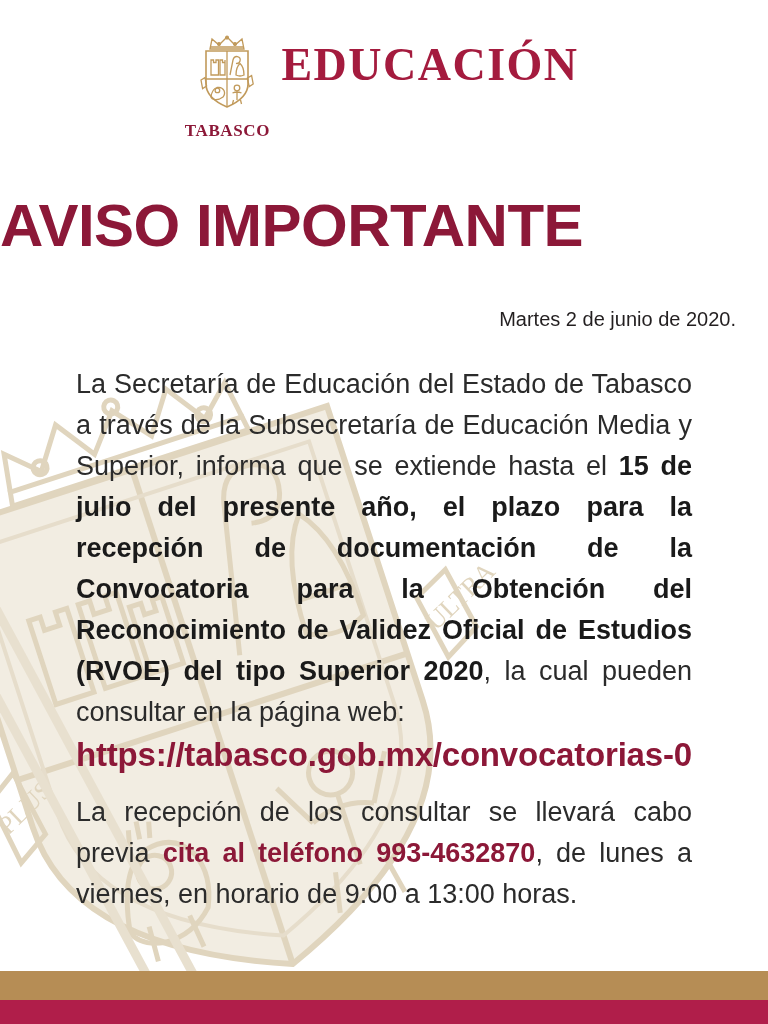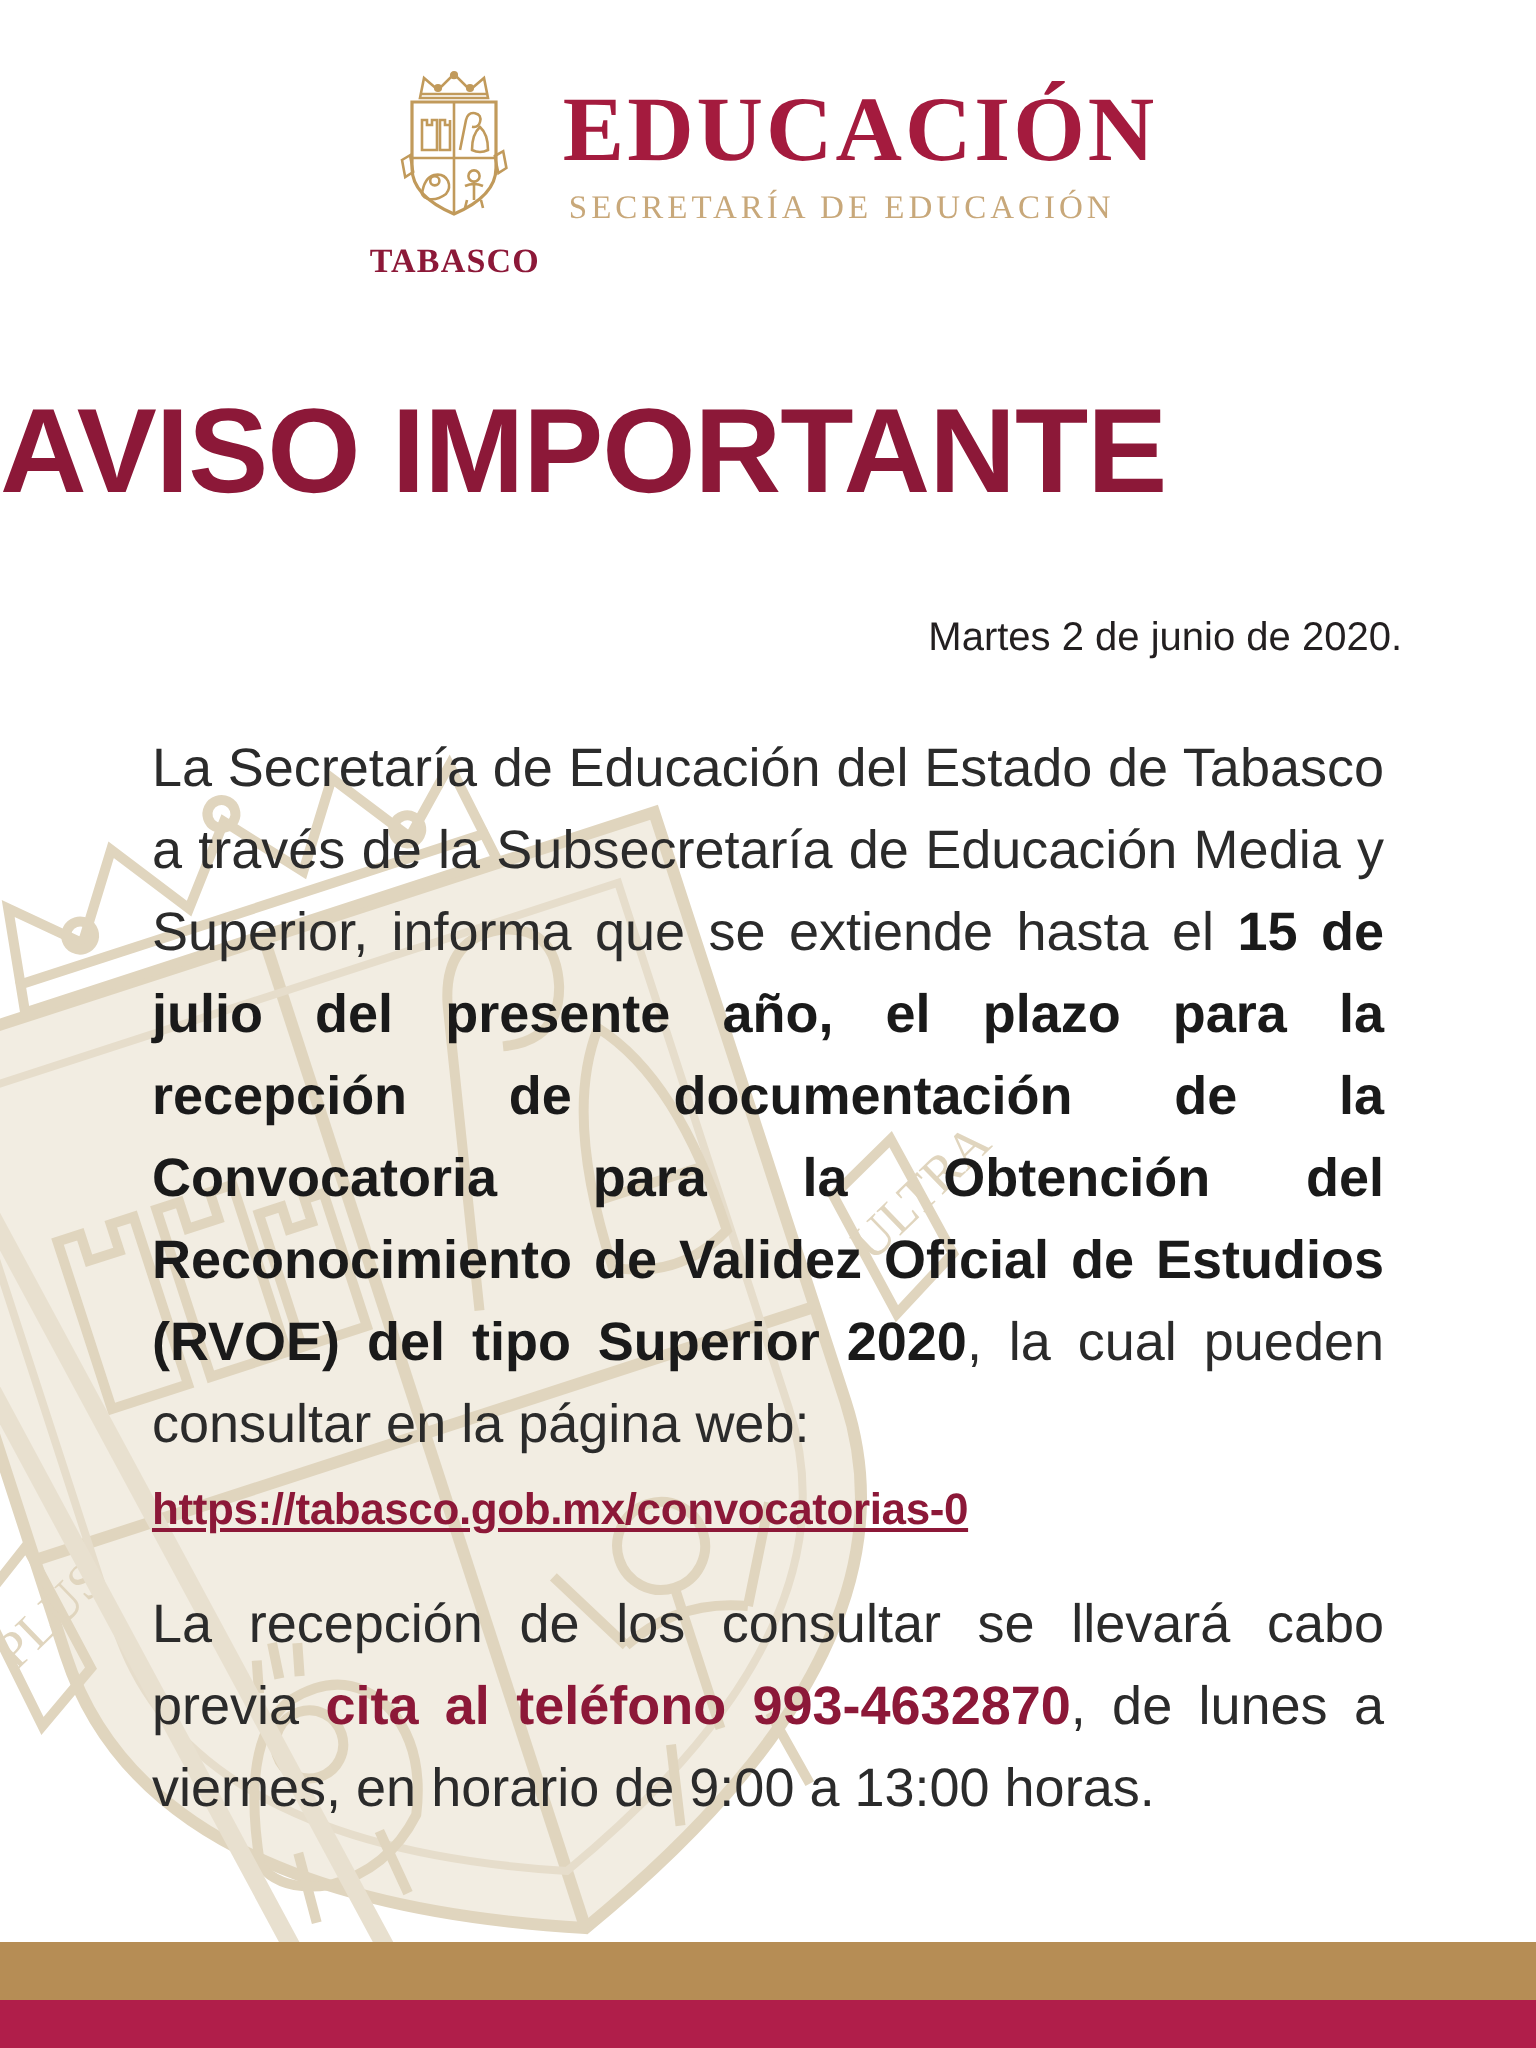--- a/index.html
+++ b/index.html
@@ -94,21 +94,21 @@
   }
 
   
   #date-line {
     position: relative;
     z-index: 3;
     text-align: right;
     font-size: 20px;
     color: #231f20;
     margin-top: 48px;
-    padding-right: 67px;
+    padding-right: 32px;
   }
 
   
   #body {
     position: relative;
     z-index: 3;
     margin-top: 33px;
     padding: 0 76px;
   }
   .para {
@@ -117,28 +117,27 @@
     color: #2b2b2b;
     text-align: justify;
     text-justify: inter-word;
   }
   .para.p1 { text-align: justify; }
   .para b { font-weight: bold; color: #1a1a1a; }
 
   #url-line {
     position: relative;
     z-index: 3;
-    font-size: 22px;
+    font-size: 33px;
     line-height: 41px;
     font-weight: bold;
     color: #8C1838;
     padding: 0 76px;
     margin-top: 1px;
     letter-spacing: -0.2px;
-    text-decoration: underline;
   }
 
   #body2 {
     position: relative;
     z-index: 3;
     margin-top: 17px;
     padding: 0 76px;
   }
   .accent { color: #8C1838; font-weight: bold; }
 
@@ -242,21 +241,20 @@
 
             <path d="M5 46 L9 43.6 L10.6 52 L6.6 54.6 Z"></path>
             <path d="M51.4 44 L55.6 41.6 L57.2 50 L53.2 52.6 Z"></path>
           </g>
         </svg>
         <div id="crest-caption">TABASCO</div>
       </div>
 
       <div id="wordmark">
         <div id="wordmark-main">EDUCACIÓN</div>
-        <div id="wordmark-sub">SECRETARÍA DE EDUCACIÓN</div>
       </div>
 
     </div>
   </div>
 
   <div id="title">AVISO IMPORTANTE</div>
 
   <div id="date-line">Martes 2 de junio de 2020.</div>
 
   <div id="body">

